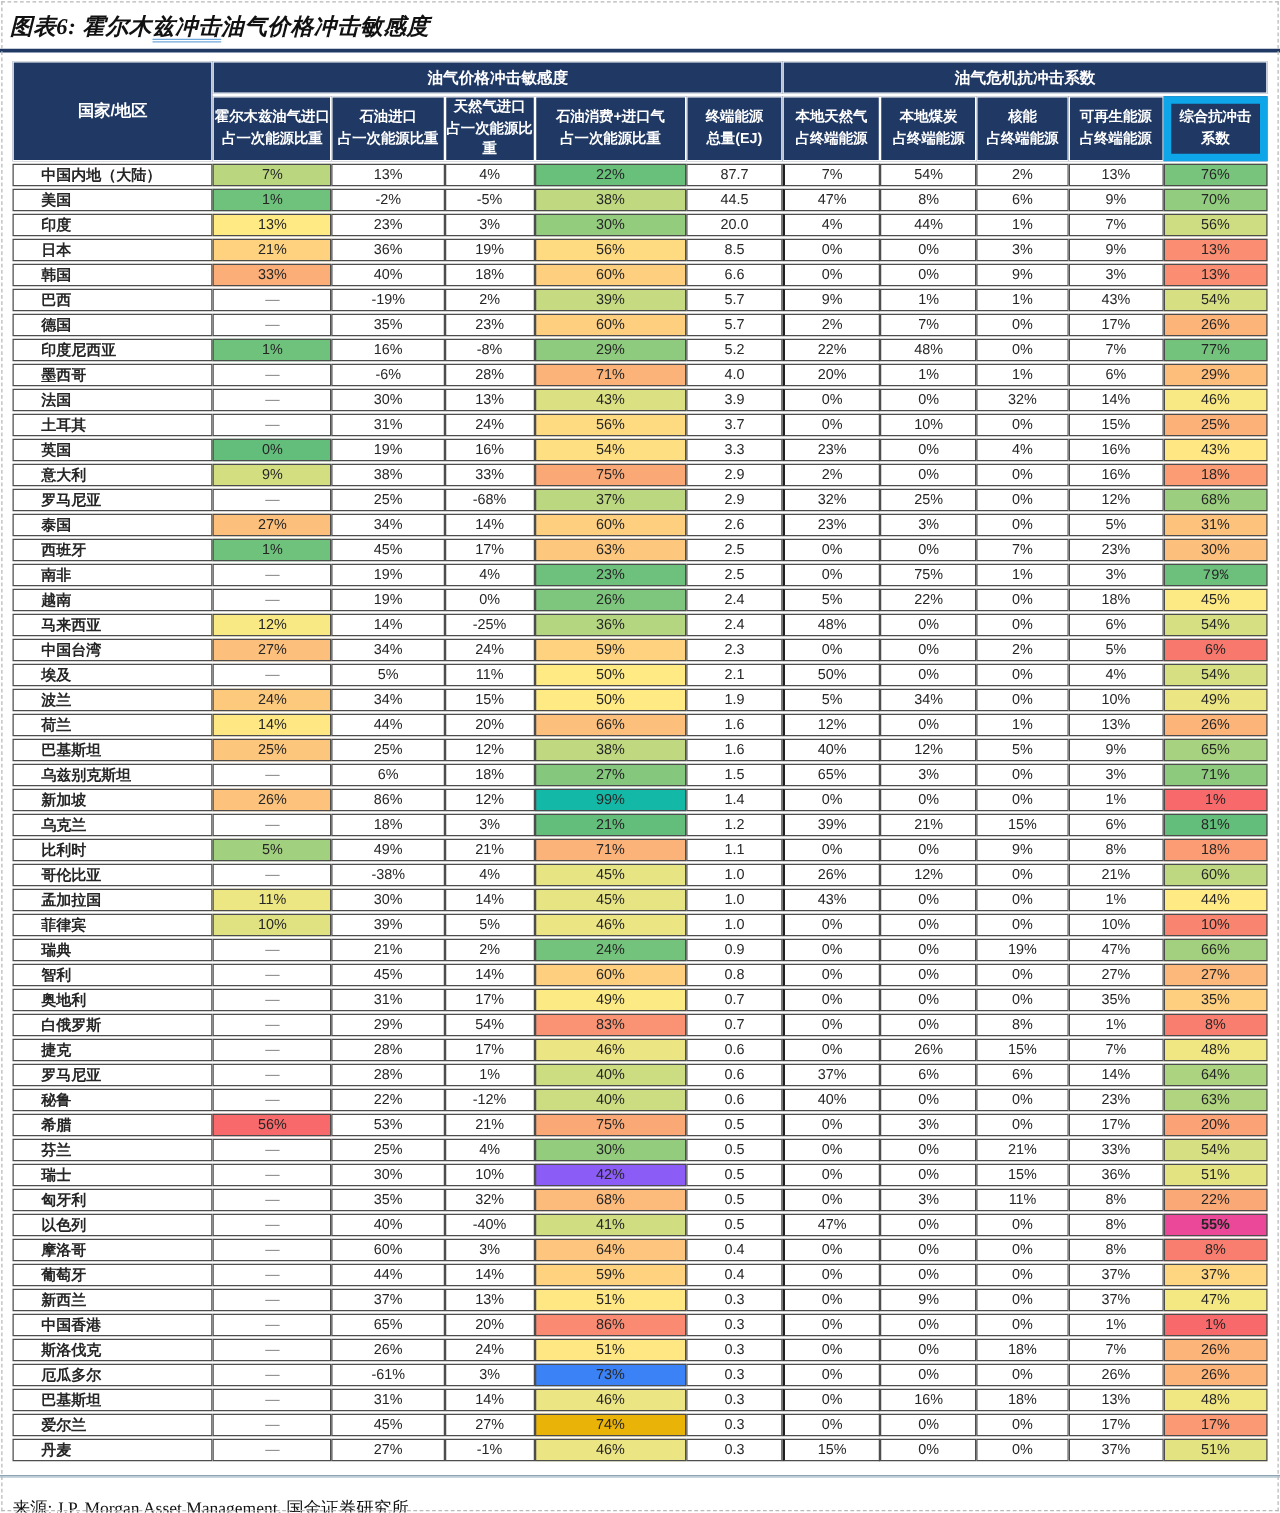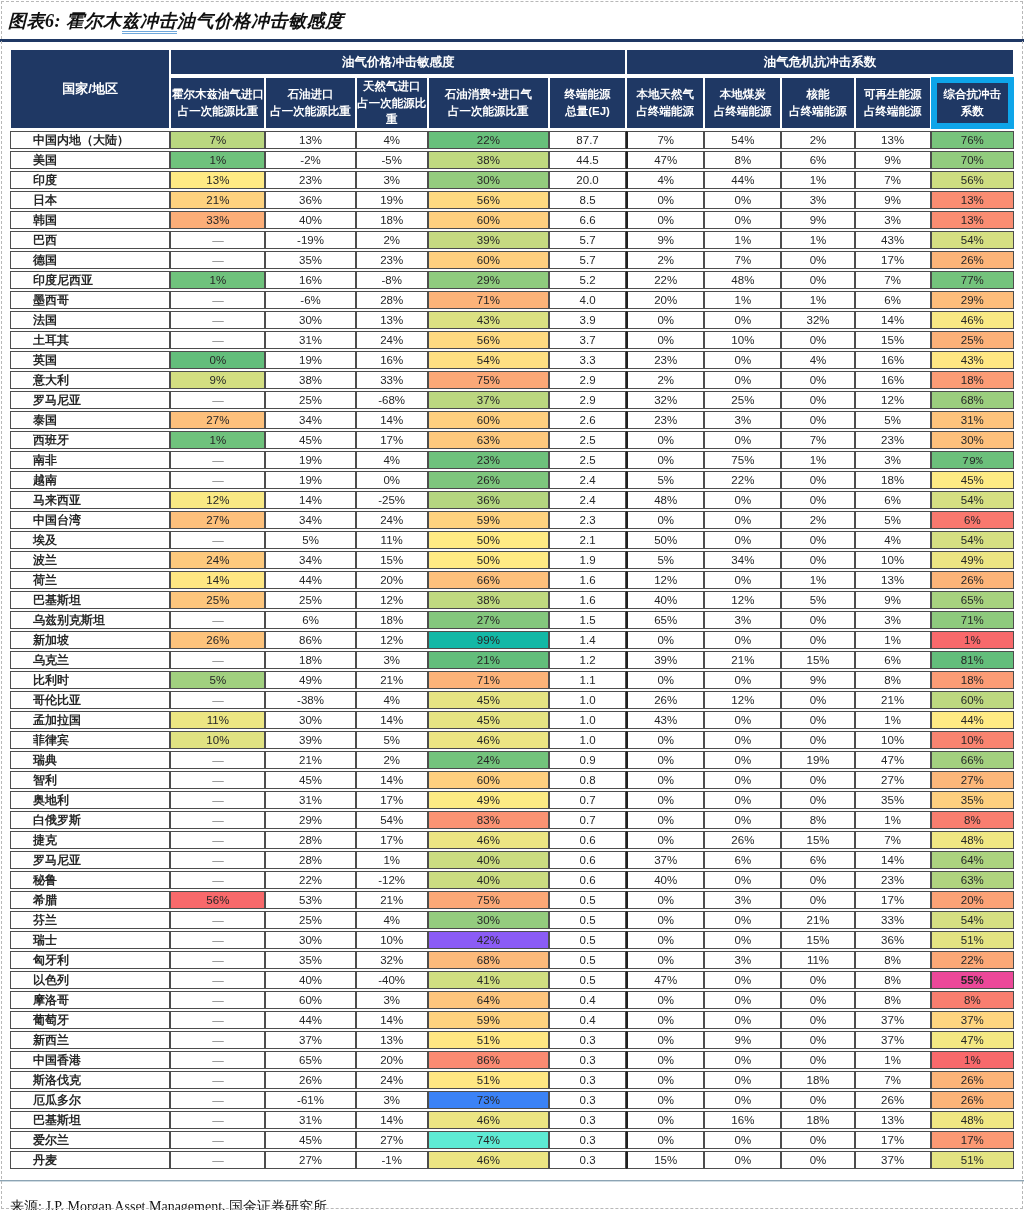--- a/index.html
+++ b/index.html
@@ -756,21 +756,21 @@
         <td>16%</td>
         <td>18%</td>
         <td>13%</td>
         <td style="background: rgb(240, 231, 131);">48%</td>
       </tr>
       <tr>
         <td class="country">爱尔兰</td>
         <td><span class="dash">—</span></td>
         <td>45%</td>
         <td>27%</td>
-        <td style="background: #5eead4;">74%</td>
+        <td style="background: #eab308;">74%</td>
         <td>0.3</td>
         <td class="gdiv">0%</td>
         <td>0%</td>
         <td>0%</td>
         <td>17%</td>
         <td style="background: rgb(251, 153, 116);">17%</td>
       </tr>
       <tr>
         <td class="country">丹麦</td>
         <td><span class="dash">—</span></td>

